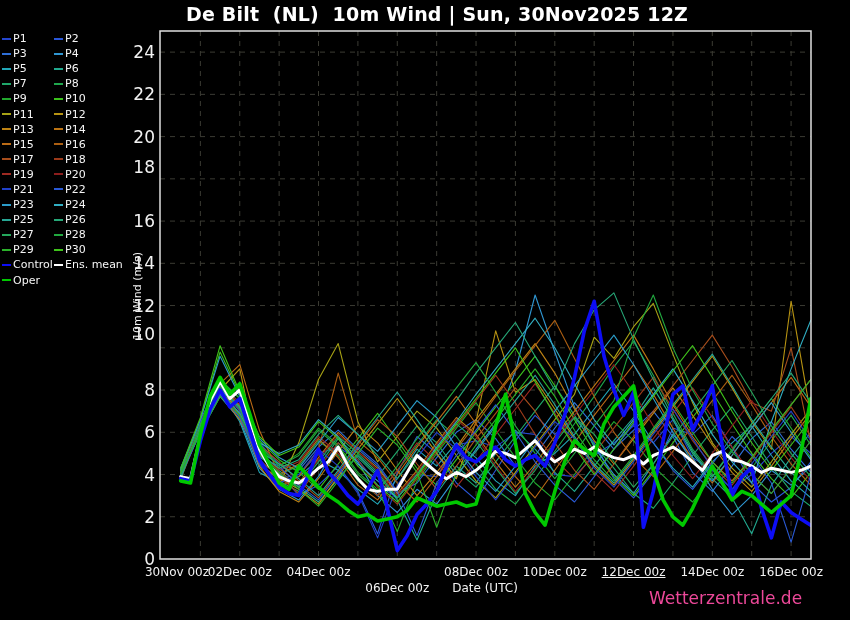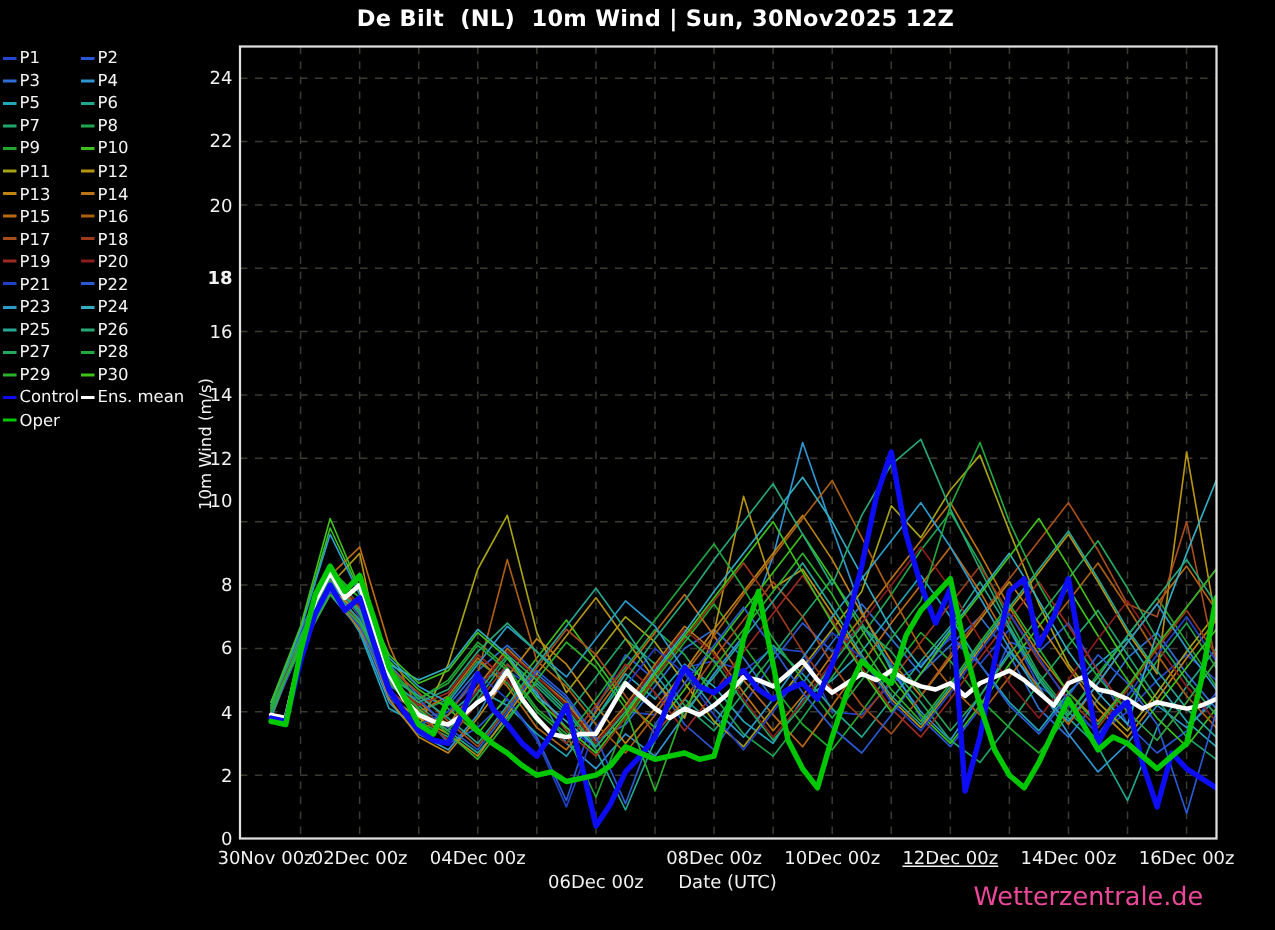--- a/index.html
+++ b/index.html
@@ -1,26 +1,26 @@
 <!DOCTYPE html>
 <html><head>
 <meta charset="utf-8">
 <style>
   html,body{margin:0;padding:0;background:#000;}
   #screen{position:relative;width:850px;height:620px;background:#000;overflow:hidden;
           font-family:"DejaVu Sans","Liberation Sans",sans-serif;color:#f2f2f2;}
   #chart-svg{position:absolute;left:0;top:0;}
-  .title{position:absolute;top:3px;left:24px;right:0;text-align:center;font-size:15px;
+  .title{position:absolute;top:3px;left:24px;right:0;text-align:center;font-size:19px;
          font-weight:bold;color:#ffffff;white-space:pre;letter-spacing:.2px;}
   #legend{position:absolute;left:2px;top:31px;display:grid;grid-template-columns:52px 64px;
           grid-auto-rows:15.1px;font-size:11px;color:#f5f5f5;align-items:center;}
   .lg-item{display:flex;align-items:center;white-space:nowrap;}
   .lg-swatch{display:inline-block;width:9px;height:2px;margin-right:2px;flex:0 0 9px;}
   .ytick{position:absolute;width:55px;left:100px;height:14px;line-height:14px;
-         text-align:right;font-size:12px;color:#f2f2f2;}
+         text-align:right;font-size:17px;color:#f2f2f2;}
   .xtick{position:absolute;width:90px;top:565px;height:14px;line-height:14px;
          text-align:center;font-size:12px;color:#f2f2f2;}
   .ylabel{position:absolute;left:137px;top:296px;transform:translate(-50%,-50%) rotate(-90deg);
           font-size:11px;color:#f2f2f2;white-space:nowrap;}
   .xlabel{position:absolute;left:425px;top:581px;width:120px;text-align:center;
           font-size:12px;color:#f2f2f2;}
   .footer-left{position:absolute;left:119px;top:588px;font-size:17px;color:#e6e6e6;}
   .footer-right{position:absolute;left:649px;top:588px;font-size:17px;color:#ec4899;text-align:center;}
 </style>
 </head>
@@ -238,21 +238,21 @@
   <div id="yticks">
       <div class="ytick" style="top: 552px;">0</div>
       <div class="ytick" style="top: 509.76px;">2</div>
       <div class="ytick" style="top: 467.52px;">4</div>
       <div class="ytick" style="top: 425.28px;">6</div>
       <div class="ytick" style="top: 383.04px;">8</div>
       <div class="ytick" style="top: 327px;">10</div>
       <div class="ytick" style="top: 298.56px;">12</div>
       <div class="ytick" style="top: 256.32px;">14</div>
       <div class="ytick" style="top: 214.08px;">16</div>
-      <div class="ytick" style="top: 178px; font-weight: bold;">18</div>
+      <div class="ytick" style="top: 160px;">18</div>
       <div class="ytick" style="top: 129.6px;">20</div>
       <div class="ytick" style="top: 87.36px;">22</div>
       <div class="ytick" style="top: 45.12px;">24</div>
     </div>
   <div id="xticks">
       <div class="xtick" style="left: 132px;">30Nov 00z</div>
       <div class="xtick" style="left: 194.76px;">02Dec 00z</div>
       <div class="xtick" style="left: 273.52px;">04Dec 00z</div>
       <div class="xtick" style="left: 352.28px; margin-top: 16px;">06Dec 00z</div>
       <div class="xtick" style="left: 431.04px;">08Dec 00z</div>

